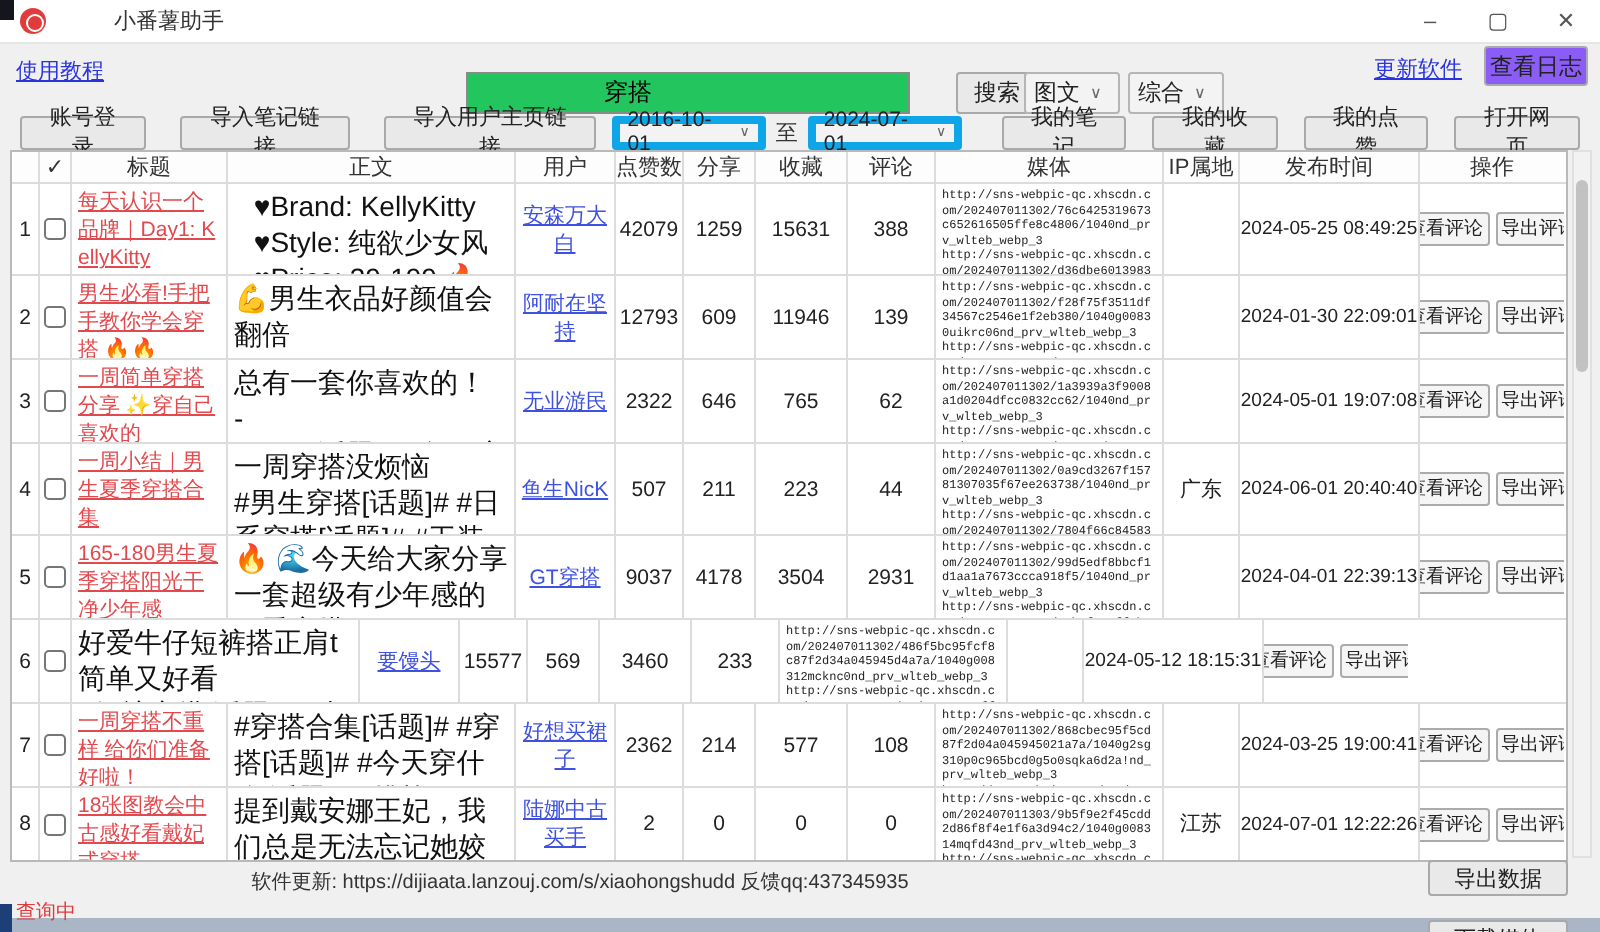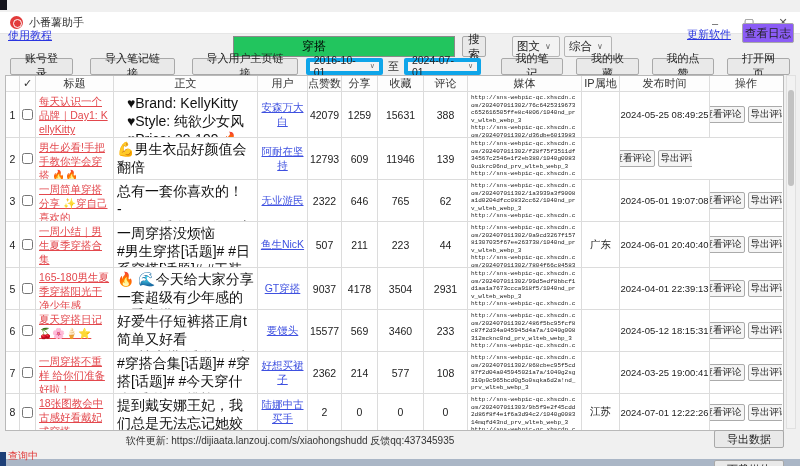--- a/index.html
+++ b/index.html
@@ -4,35 +4,35 @@
 <style>
   * { margin:0; padding:0; box-sizing:border-box; }
   html,body { width:800px; height:466px; overflow:hidden; }
   body { font-family:"Liberation Sans","DejaVu Sans",sans-serif; background:#f0f0f0; position:relative; }
 
   .artifact-tl { position:absolute; left:0; top:0; width:7px; height:10px; background:#15151d; z-index:50; }
   .artifact-bl { position:absolute; left:0; top:452px; width:6px; height:14px; background:#1d3f77; z-index:50; }
   .bottom-strip { position:absolute; left:0; top:459px; width:800px; height:7px; background:#aab6c6; }
 
   
-  .titlebar { position:absolute; left:0; top:12px; width:800px; height:22px; background:#ffffff; border-bottom:1px solid #e6e6e6; display:flex; align-items:center; }
+  .titlebar { position:absolute; left:0; top:0; width:800px; height:22px; background:#ffffff; border-bottom:1px solid #e6e6e6; display:flex; align-items:center;gap:28px; }
   .app-icon { width:13px; height:13px; border-radius:50%; background:#e23b3b; margin:0 6px 0 10px; position:relative; }
   .app-icon::after { content:""; position:absolute; left:3px; top:3px; width:7px; height:7px; border-radius:50%; border:1.5px solid #fff; }
   .app-title { font-size:11px; color:#333; }
   .win-controls { margin-left:auto; display:flex; height:22px; }
   .win-btn { width:34px; height:22px; display:flex; align-items:center; justify-content:center; font-size:11px; color:#555; cursor:default; }
 
   
   .link { color:#2a35e0; text-decoration:underline; font-size:11px; cursor:pointer;font-family:Liberation Mono, monospace; }
   .tutorial-link { position:absolute; left:8px; top:28px; }
   .update-link { position:absolute; left:687px; top:27px; }
   .btn { background:#e9e9e9; border:1px solid #a9a9a9; border-radius:2px; font-size:11.5px; color:#222; display:inline-flex; align-items:center; justify-content:center; cursor:pointer; font-family:inherit; }
   .viewlog-btn { position:absolute; left:742px; top:23px; width:52px; height:20px; background:#8b5cf6; }
   .search-input { position:absolute; left:233px; top:36px; width:222px; height:21px; border:1px solid #8a8a8a; font-size:12px; padding-left:68px; background:#22c55e; font-family:Liberation Sans, sans-serif; }
-  .search-btn { position:absolute; left:462px; top:36px; width:24px; height:21px; }
+  .search-btn { position:absolute; left:478px; top:36px; width:41px; height:21px; }
   .sel { position:absolute; top:36px; height:21px; background:#f3f3f3; border:1px solid #b5b5b5; border-radius:2px; display:flex; align-items:center; font-size:11.5px; color:#222; padding:0 4px; gap:5px; cursor:pointer; }
   .sel .chev { font-size:8px; color:#666; }
   .sel-type { left:512px; width:48px; }
   .sel-sort { left:564px; width:48px; }
 
   
   .toolbar { position:absolute; left:10px; top:57px; width:780px; height:18px; display:flex; align-items:center; }
   .toolbar .btn { height:17px; padding:0 9px; font-size:11px; }
   .tsel { height:17px; background:#f3f3f3; border:4px solid #0ea5e9; border-radius:2px; display:flex; align-items:center; font-size:10.5px; color:#222; padding:0 4px; gap:4px; cursor:pointer; }
   .tsel .chev { font-size:7px; color:#666; } .tspacer2 { width:18px; } .tspacer3 { width:8px; }
@@ -201,20 +201,21 @@
         </div>
     <div class="td c-like">12793</div>
     <div class="td c-share">609</div>
     <div class="td c-coll">11946</div>
     <div class="td c-comm">139</div>
     <div class="td c-media cell-left">
           <div class="media-text">http://sns-webpic-qc.xhscdn.com/202407011302/f28f75f3511df34567c2546e1f2eb380/1040g00830uikrc06nd_prv_wlteb_webp_3
 http://sns-webpic-qc.xhscdn.com/202407011302/49058c6c460cabeac1e24b6b252f5aa6/1040nd_prv_wlteb_webp_3</div>
         </div>
     <div class="td c-ip"></div>
+    <div class="td c-date date-text">2024-01-30 22:09:01</div>
     <div class="td c-ops ops-cell">
       <button class="mini-btn">查看评论</button>
       <button class="mini-btn">导出评论</button>
     </div>
   </div>
 
   <div class="tr" style="height: 42px;">
     <div class="td c-num">3</div>
     <div class="td c-chk">
           <input type="checkbox" class="row-chk" style="">
@@ -305,23 +306,20 @@
     <div class="td c-ops ops-cell">
       <button class="mini-btn">查看评论</button>
       <button class="mini-btn">导出评论</button>
     </div>
   </div>
 
   <div class="tr" style="height: 42px;">
     <div class="td c-num">6</div>
     <div class="td c-chk">
           <input type="checkbox" class="row-chk" style="">
-        </div>
-    <div class="td c-title cell-left">
-          <a class="title-link">夏天穿搭日记🍒🌸🍦⭐</a>
         </div>
     <div class="td c-body cell-left">
           <div class="body-text">好爱牛仔短裤搭正肩t
 简单又好看
 #短裤穿搭[话题]# #牛仔短裤[话题]# #夏季女生穿搭[话题]#</div>
         </div>
     <div class="td c-user">
           <a class="user-link">要馒头</a>
         </div>
     <div class="td c-like">15577</div>

